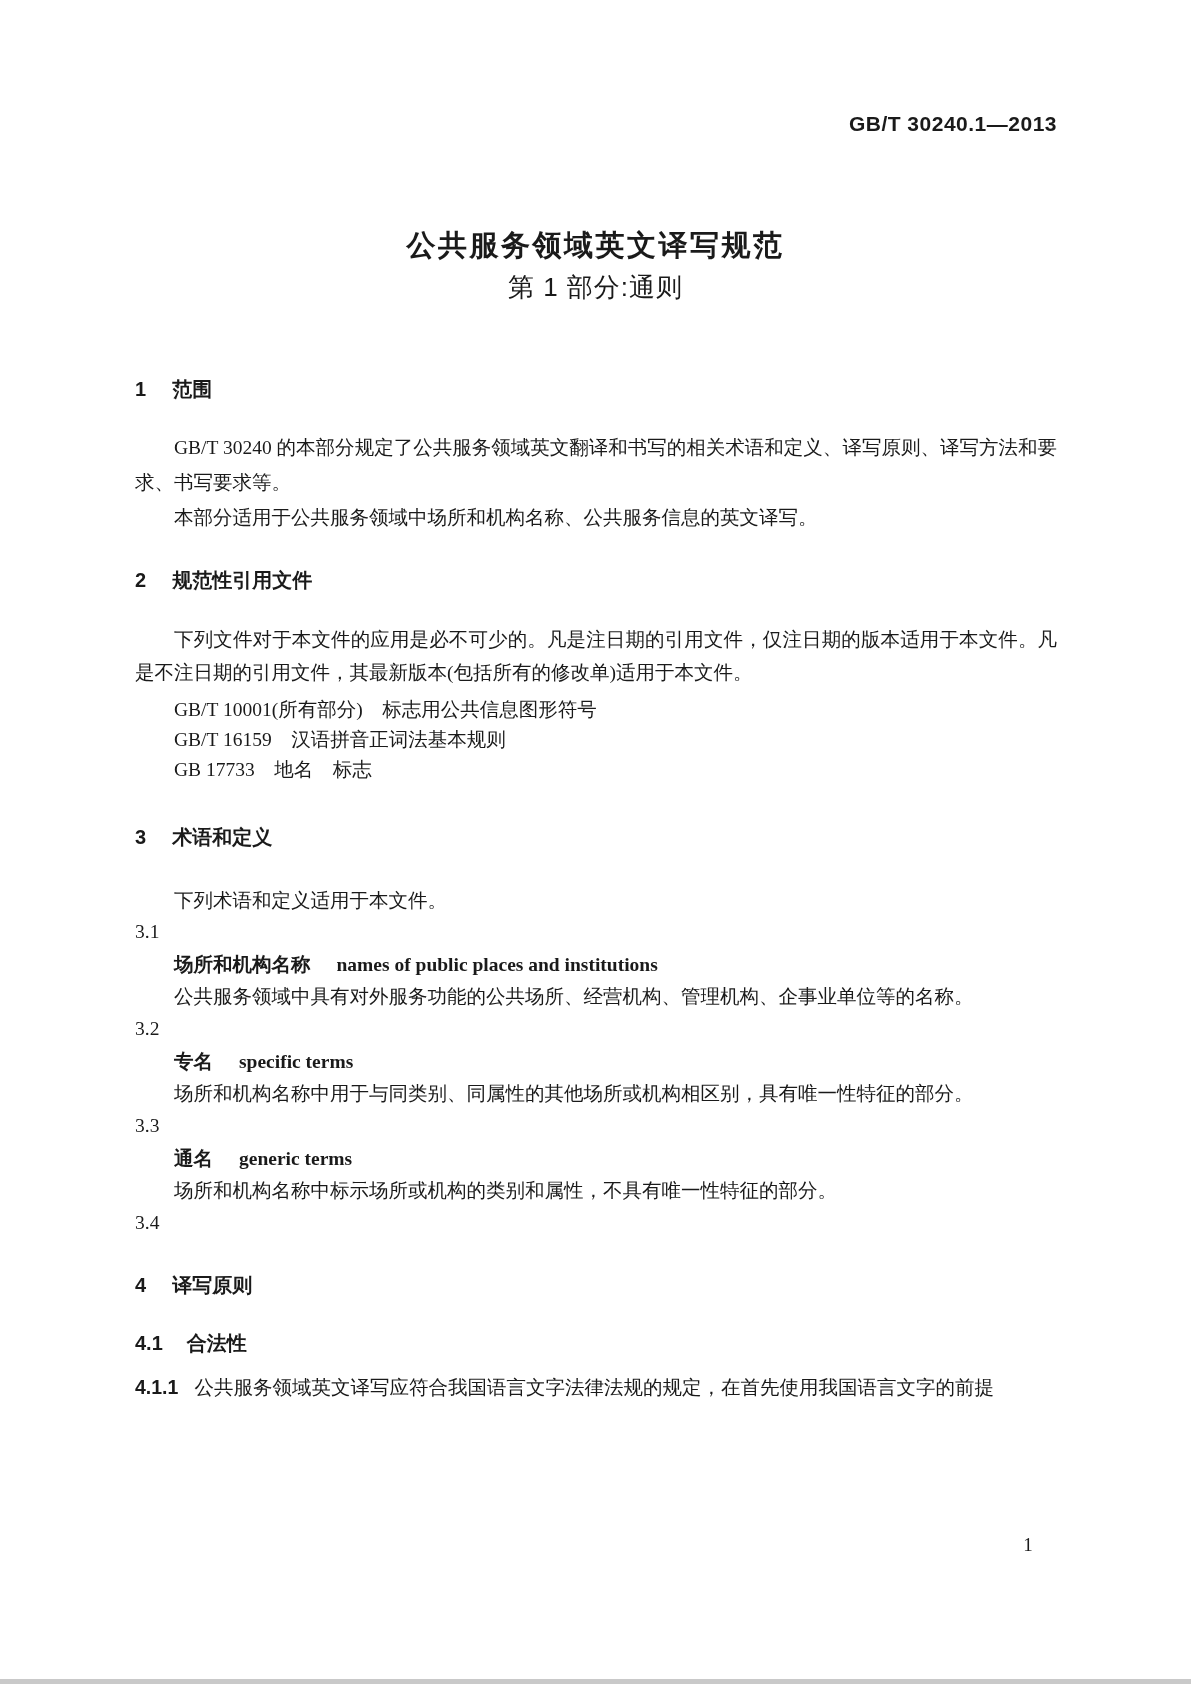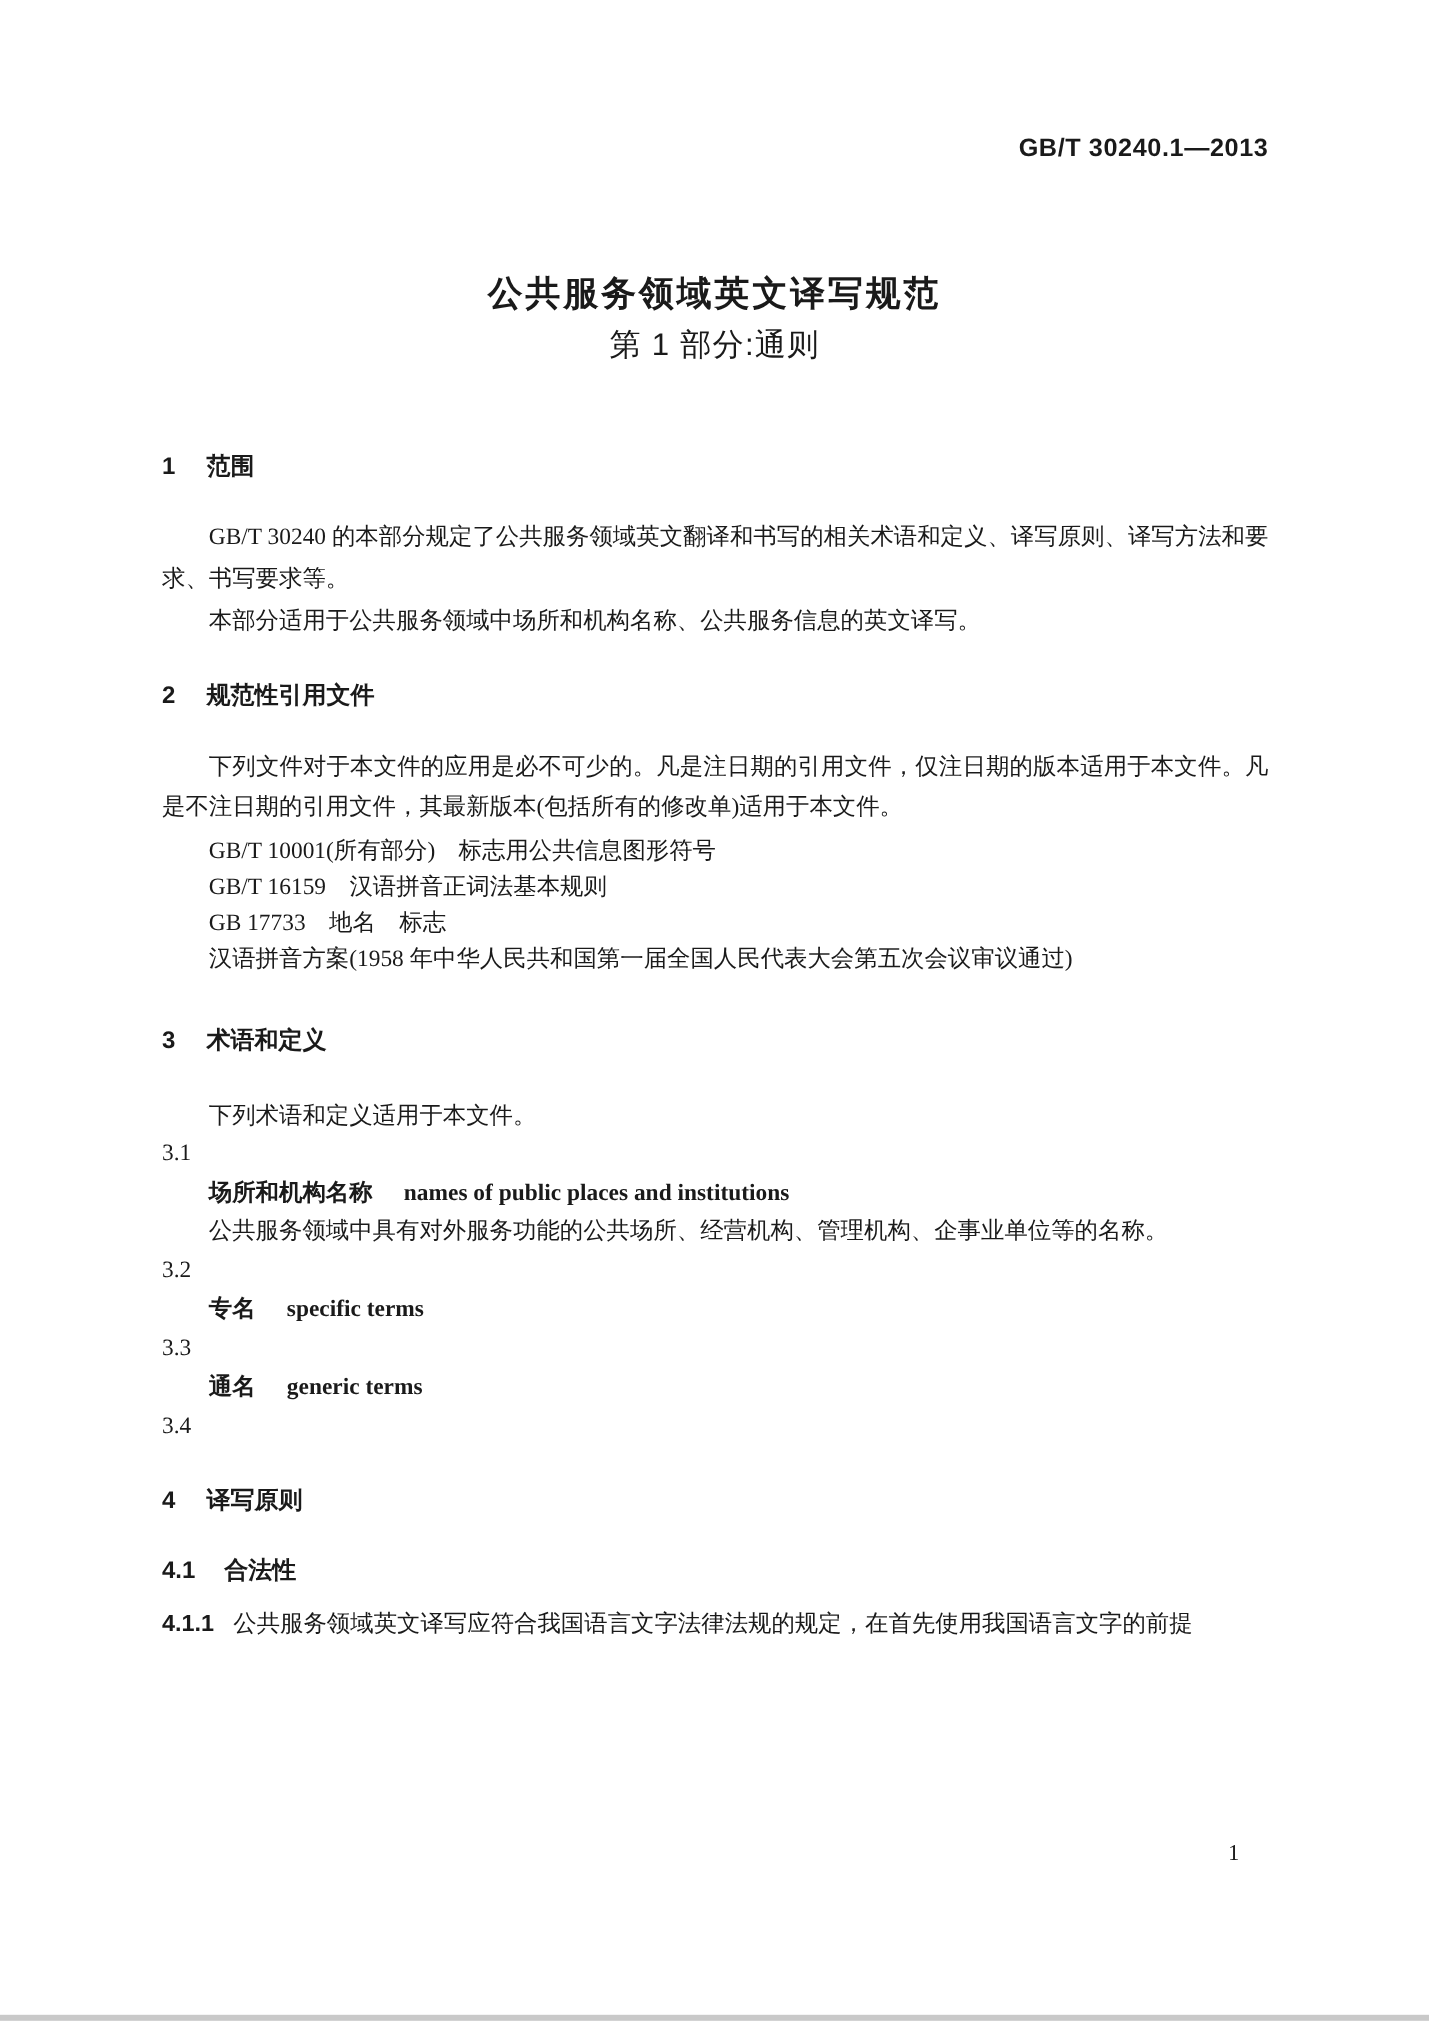--- a/index.html
+++ b/index.html
@@ -98,21 +98,20 @@
 
   <div class="sec-heading h-s2">
     <span>2</span>
     <span>规范性引用文件</span>
   </div>
   <p class="para p-s2">下列文件对于本文件的应用是必不可少的。凡是注日期的引用文件，仅注日期的版本适用于本文件。凡是不注日期的引用文件，其最新版本(包括所有的修改单)适用于本文件。</p>
   <div class="refs">
     <div class="ref-line">GB/T 10001(所有部分)　标志用公共信息图形符号</div>
     <div class="ref-line">GB/T 16159　汉语拼音正词法基本规则</div>
     <div class="ref-line">GB 17733　地名　标志</div>
-    <div class="ref-line">汉语拼音方案(1958 年中华人民共和国第一届全国人民代表大会第五次会议审议通过)</div>
   </div>
 
   <div class="sec-heading h-s3">
     <span>3</span>
     <span>术语和定义</span>
   </div>
   <p class="para p-s3intro">下列术语和定义适用于本文件。</p>
 
   <div class="terms">
 
@@ -122,27 +121,29 @@
         <span class="term-zh">场所和机构名称</span><span class="term-en">names of public places and institutions</span>
       </div>
       <div class="term-def">公共服务领域中具有对外服务功能的公共场所、经营机构、管理机构、企事业单位等的名称。</div>
     </div>
 
     <div>
       <div class="term-num">3.2</div>
       <div class="term-line">
         <span class="term-zh">专名</span><span class="term-en">specific terms</span>
       </div>
+      <div class="term-def">场所和机构名称中用于与同类别、同属性的其他场所或机构相区别，具有唯一性特征的部分。</div>
     </div>
 
     <div>
       <div class="term-num">3.3</div>
       <div class="term-line">
         <span class="term-zh">通名</span><span class="term-en">generic terms</span>
       </div>
+      <div class="term-def">场所和机构名称中标示场所或机构的类别和属性，不具有唯一性特征的部分。</div>
     </div>
 
     <div>
       <div class="term-num">3.4</div>
     </div>
 
   </div>
 
   <div class="sec-heading h-s4">
     <span>4</span>

